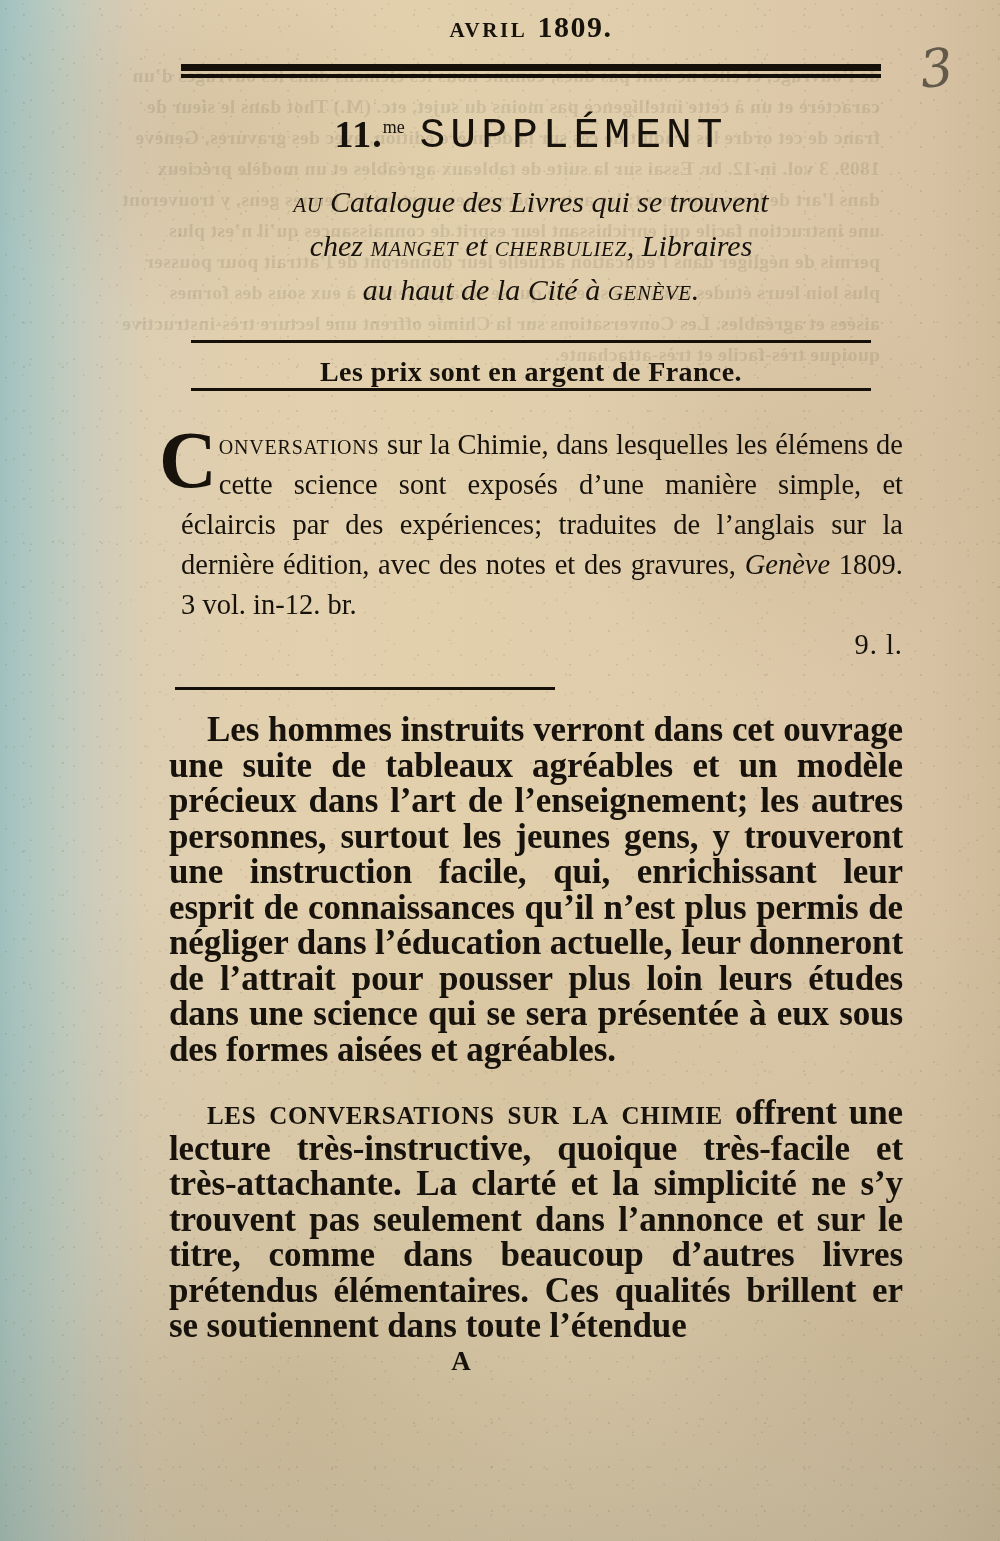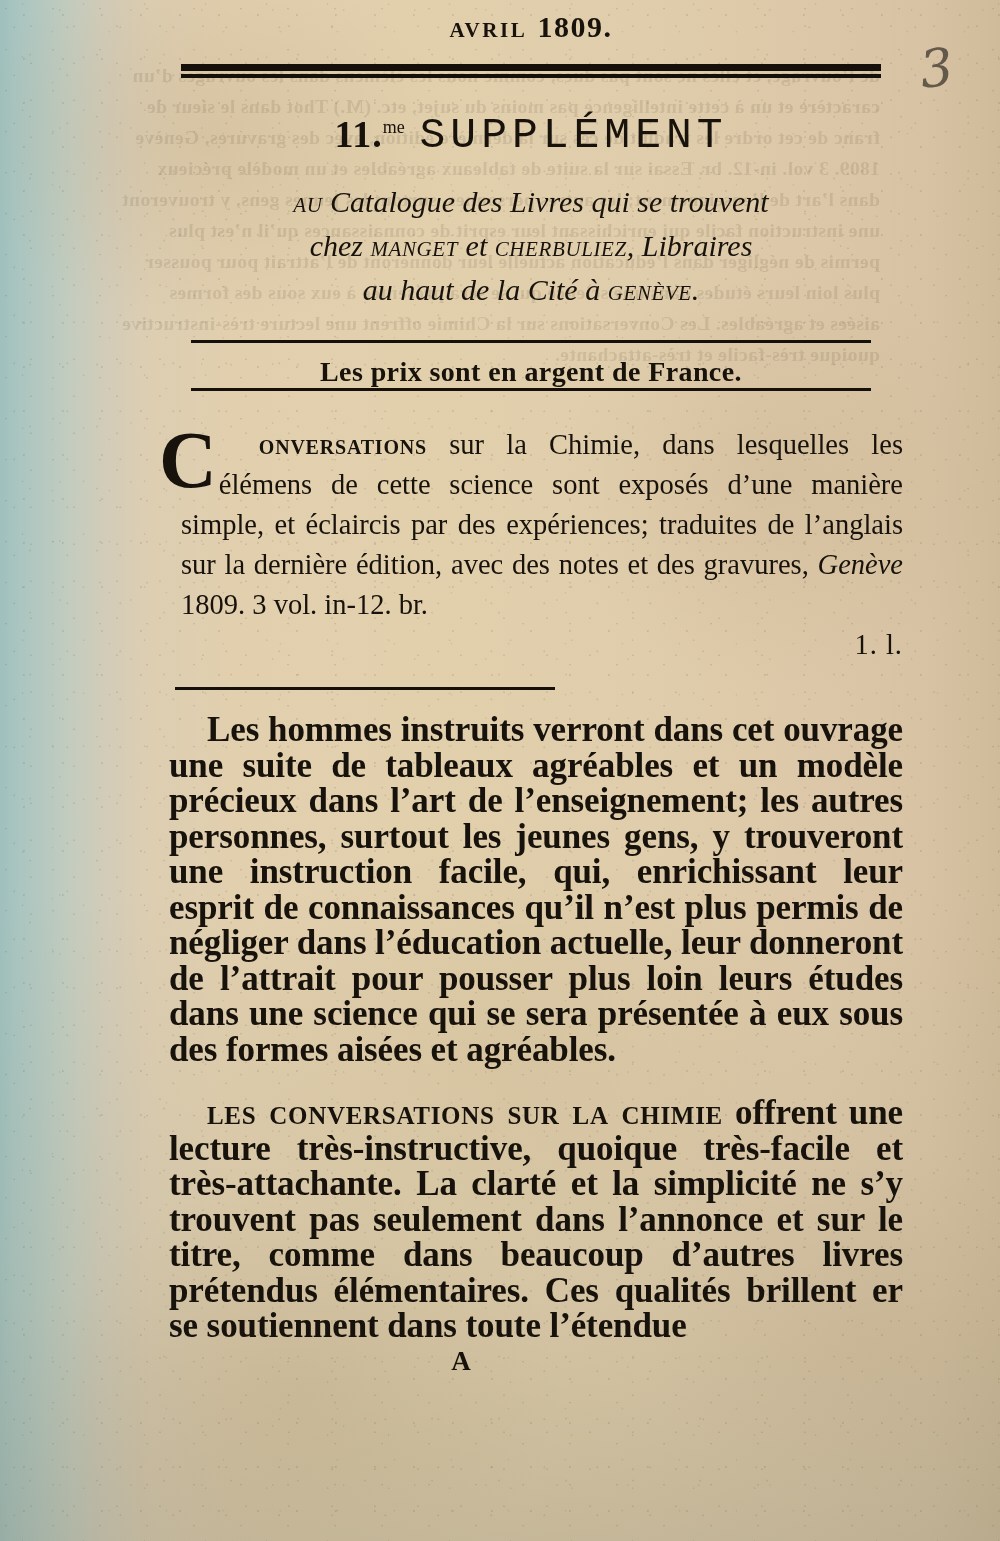--- a/index.html
+++ b/index.html
@@ -185,22 +185,21 @@
     font-size: 80px;
     line-height: 62px;
     font-weight: 700;
     margin: 4px 2px 0 -22px;
     font-family: "Liberation Serif", serif;
   }
   .entry .sc {
     font-variant: small-caps;
     text-transform: lowercase;
     letter-spacing: 0.8px;
-    font-weight: 700;
-    margin-left: 40px;
+    font-weight: 400;
   }
   .entry .it { font-style: italic; }
   .priceline {
     display: flex;
     justify-content: space-between;
     align-items: baseline;
   }
   .priceline .amt { font-weight: 400; letter-spacing: 1px; }
 
   .rule-short {
@@ -278,21 +277,21 @@
     </div>
 
     <div class="rule-thin"></div>
     <div class="pricenote">Les prix sont en argent de France.</div>
     <div class="rule-thin" style="margin-top:0"></div>
 
     <div class="entry">
       <span class="dropcap">C</span><span class="sc">onversations</span><span> sur la Chimie, dans lesquelles les élémens de cette science sont exposés d’une manière simple, et éclaircis par des expériences; traduites de l’anglais sur la dernière édition, avec des notes et des gravures, </span><span class="it">Genève</span><span> 1809. 3 vol. in-12. br.</span>
       <div class="priceline">
         <span></span>
-        <span class="amt">1. l.</span>
+        <span class="amt">9. l.</span>
       </div>
     </div>
 
     <div class="rule-short"></div>
 
     <div class="para">Les hommes instruits verront dans cet ouvrage une suite de tableaux agréables et un modèle précieux dans l’art de l’enseignement; les autres personnes, surtout les jeunes gens, y trouveront une instruction facile, qui, enrichissant leur esprit de connaissances qu’il n’est plus permis de négliger dans l’éducation actuelle, leur donneront de l’attrait pour pousser plus loin leurs études dans une science qui se sera présentée à eux sous des formes aisées et agréables.</div>
 
     <div class="para second">
       <span class="sc">Les </span><span class="sc">Conversations sur la Chimie</span><span> offrent une lecture très-instructive, quoique très-facile et très-attachante. La clarté et la simplicité ne s’y trouvent pas seulement dans l’annonce et sur le titre, comme dans beaucoup d’autres livres prétendus élémentaires. Ces qualités brillent er se soutiennent dans toute l’étendue</span>
     </div>

